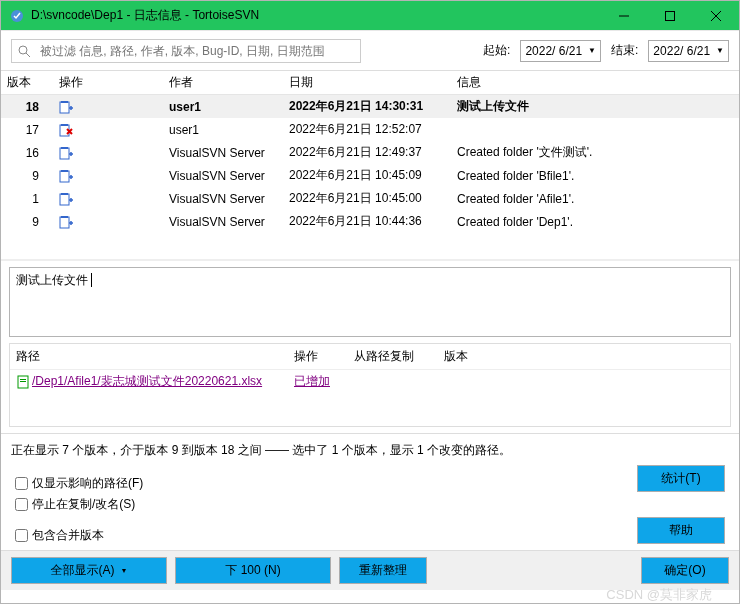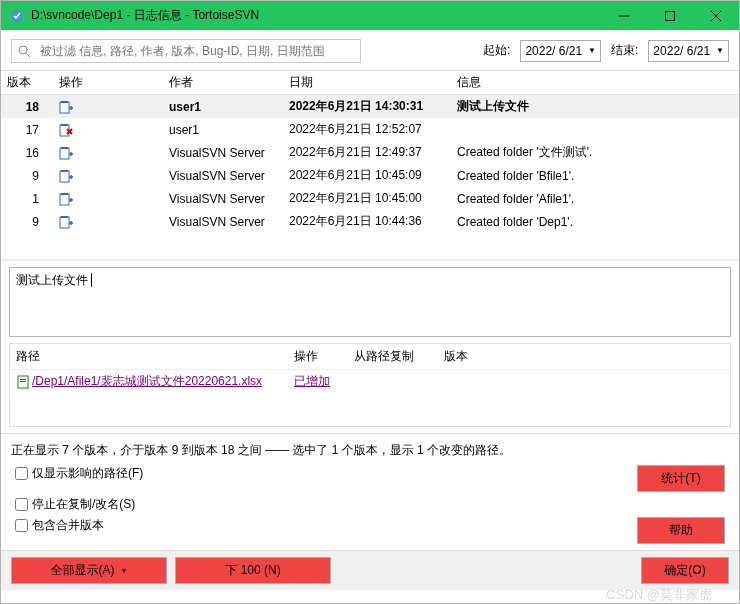--- a/index.html
+++ b/index.html
@@ -28,23 +28,23 @@
 .opicon { display: inline-block; width: 14px; height: 14px; vertical-align: middle; }
 .msgbox { margin: 6px 8px; border: 1px solid #b4b4b4; height: 70px; padding: 4px 6px; font-size: 12px; background: #fff; }
 .msgbox .cursor { border-right: 1px solid #000; }
 .pathtable { margin: 0 8px; border: 1px solid #ddd; height: 84px; background: #fff; }
 .pathtable table { width: 100%; border-collapse: collapse; table-layout: fixed; }
 .pathtable th { text-align: left; font-weight: normal; padding: 4px 6px; border-bottom: 1px solid #eee; font-size: 12px; height: 22px; }
 .pathtable td { padding: 3px 6px; font-size: 12px; height: 20px; }
 .pathrow { color: #800080; text-decoration: underline; margin-top: 30px; }
 .fileicon { display: inline-block; width: 14px; height: 14px; vertical-align: middle; margin-right: 2px; }
 .status { padding: 8px 10px 4px; font-size: 12px; border-top: 1px solid #ddd; margin-top: 6px; }
-.opts { padding: 2px 14px; font-size: 12px; display: flex; align-items: flex-start; justify-content: space-between; }
+.opts { padding: 2px 14px; font-size: 12px; display: flex; align-items: flex-end; justify-content: space-between; }
 .opts label { display: flex; align-items: center; gap: 4px; }
-.btn { border: 1px solid #adadad; background: #ef4444; padding: 4px 10px; font-size: 12px; min-width: 88px; text-align: center; font-family: inherit; }
+.btn { border: 1px solid #adadad; background: #0ea5e9; padding: 4px 10px; font-size: 12px; min-width: 88px; text-align: center; font-family: inherit; }
 .bottombar { display: flex; align-items: center; padding: 6px 10px; gap: 8px; background: #f0f0f0; border-top: 1px solid #ddd; margin-top: 4px; }
 .bottombar .btn { min-width: 156px; }
 .bottombar .btn.small { min-width: 88px; }
 .dd { font-size: 7px; margin-left: 6px; vertical-align: middle; }
 .watermark { position: absolute; bottom: 0; right: 28px; color: #d8d8d8; font-size: 13px; pointer-events: none; }
 input[type=checkbox] { width: 13px; height: 13px; }
 </style>
 </head>
 <body>
 
@@ -244,18 +244,19 @@
     <label>
         <input type="checkbox" style="">
         <span>包含合并版本</span>
       </label>
     <button class="btn">帮助</button>
   </div>
 
   <div class="bottombar">
     <button class="btn"><span>全部显示(A)</span><span class="dd">▼</span></button>
     <button class="btn">下 100 (N)</button>
+    <button class="btn small">重新整理</button>
     <div class="spacer"></div>
     <button class="btn small">确定(O)</button>
   </div>
 </div>
 
 <div class="watermark">CSDN @莫非家虎</div>
 
 </body></html>

